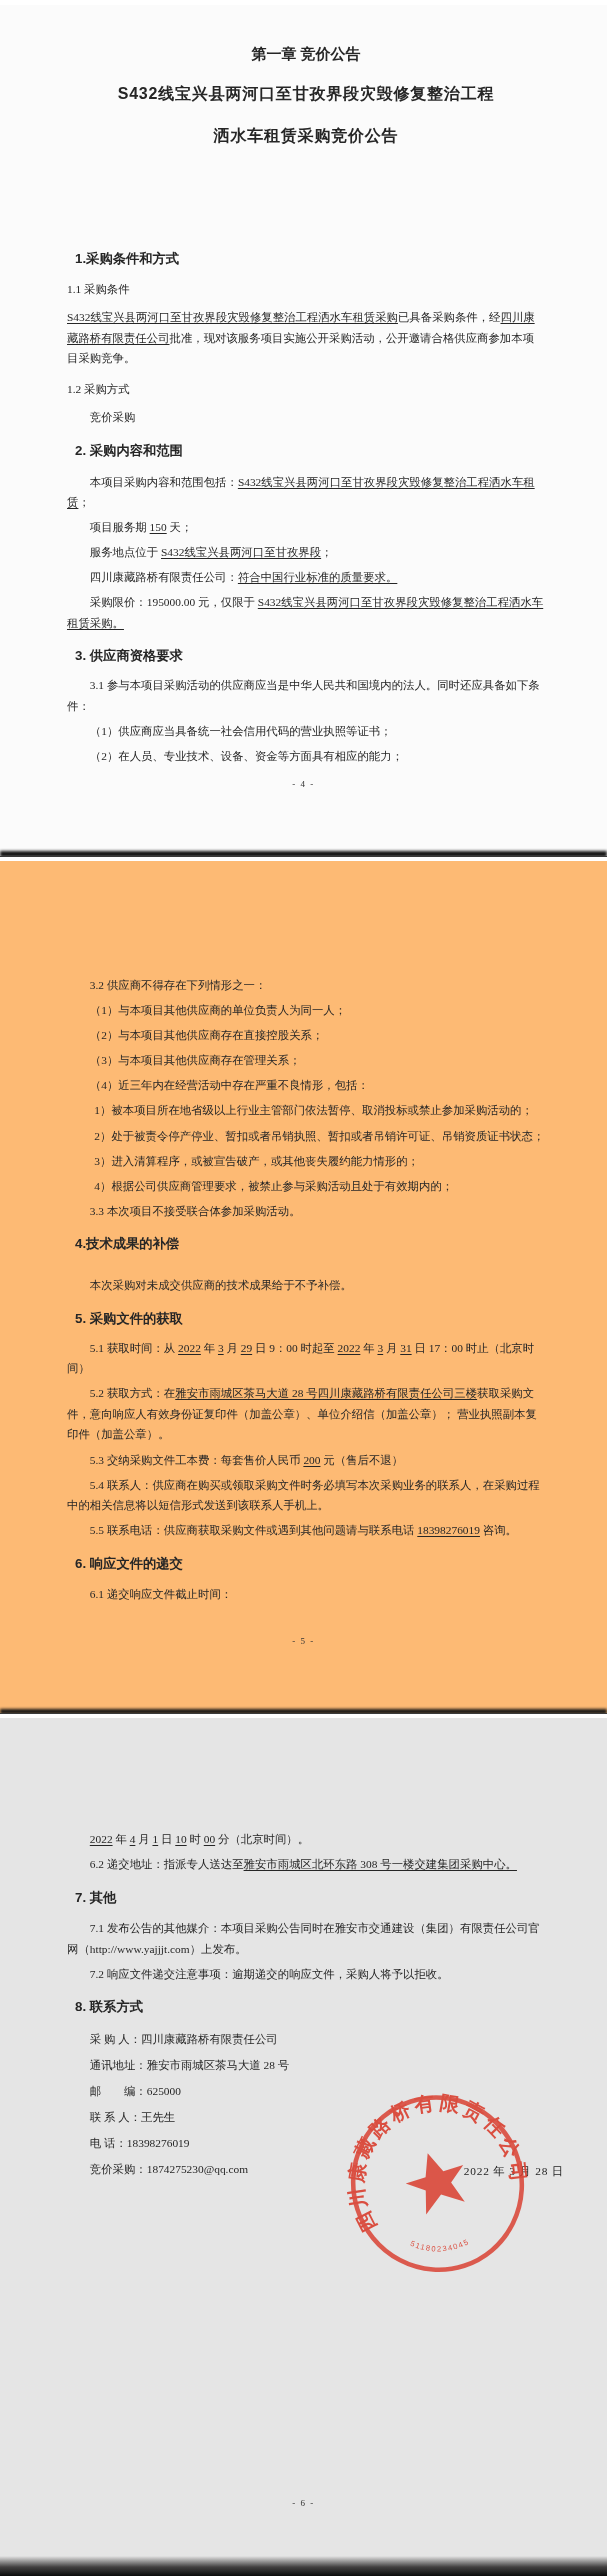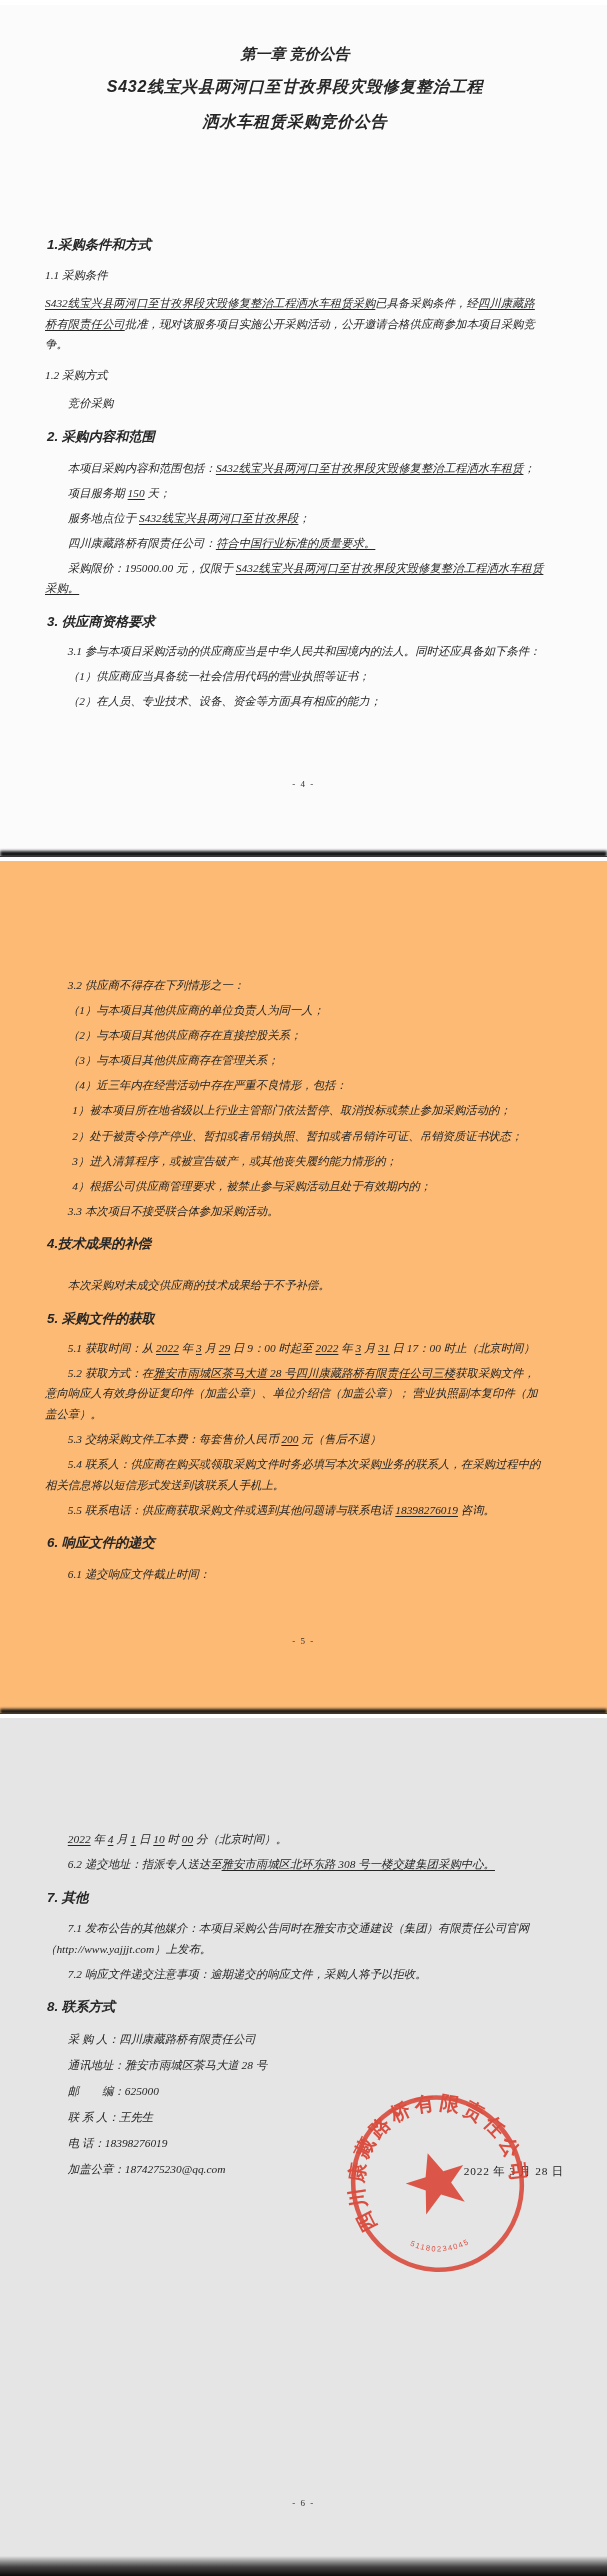--- a/index.html
+++ b/index.html
@@ -2,32 +2,32 @@
 <html style="font-size:12px"><head>
 <meta charset="utf-8">
 <style>
   html,body{margin:0;padding:0;background:#ffffff;}
   .doc{position:relative;width:607px;height:2576px;background:#ffffff;overflow:hidden;
        font-family:"Liberation Serif","DejaVu Serif",serif;color:#262626;}
   .page{position:absolute;left:0;width:607px;overflow:hidden;}
   .page1{top:4.6px;height:852px;background:#fbfbfb;}
   .page2{top:861px;height:853px;background:#fdba74;}
   .page3{top:1718px;height:858px;background:#e5e5e5;}
-  .inner{padding:0 62px 0 45px;font-style:italic;}
+  .inner{padding:0 62px 0 67px;}
   
   .edge{position:absolute;left:0;right:0;bottom:0;height:5.3px;background:#141414;filter:blur(1.8px);}
   .edge-thin{position:absolute;left:0;right:0;bottom:0;height:0.8px;background:#3a3a3a;}
   .band{position:absolute;left:0;right:0;bottom:0;height:20px;
         background:linear-gradient(to bottom, rgba(20,20,20,0) 0%, rgba(30,28,28,.82) 55%, #0b0b0b 100%);}
   .chapter{margin:0;text-align:center;font-family:"Liberation Sans","DejaVu Sans",sans-serif;
            font-weight:bold;font-size:15px;line-height:26px;}
-  .bigtitle{margin:5px;text-align:center;font-family:"Liberation Sans","DejaVu Sans",sans-serif;
+  .bigtitle{margin:12px;text-align:center;font-family:"Liberation Sans","DejaVu Sans",sans-serif;
             font-weight:bold;font-size:16px;line-height:30px;letter-spacing:0.8px;}
   .h2{font-family:"Liberation Sans","DejaVu Sans",sans-serif;font-weight:bold;
-      font-size:13.3px;line-height:21px;margin:12px 2px 6px;}
+      font-size:13.3px;line-height:21px;margin:12px 8px 6px;}
   .b{font-size:11.4px;line-height:20.5px;margin:0 0 4.6px;}
   .ind{text-indent:2em;}
   .sub{margin:10.6px 0 7.6px;}
   .u{text-decoration:underline;text-underline-offset:2.3px;text-decoration-thickness:0.8px;}
   .footer{position:absolute;left:0;right:0;bottom:68px;text-align:center;
           font-size:9px;color:#333;letter-spacing:1.5px;}
   .mt-title-gap{margin-top:97px;}
   .contact .b{margin-bottom:3px;line-height:23px;}
   .date{position:absolute;right:43px;top:446px;font-size:11.4px;color:#242424;letter-spacing:0.8px;}
   .seal{position:absolute;left:339px;top:373px;opacity:.88;}
@@ -109,21 +109,21 @@
       <p class="b ind" style="margin-top:10.6px;">7.1 发布公告的其他媒介：本项目采购公告同时在雅安市交通建设（集团）有限责任公司官网（http://www.yajjjt.com）上发布。</p>
       <p class="b ind">7.2 响应文件递交注意事项：逾期递交的响应文件，采购人将予以拒收。</p>
 
       <p class="h2">8. 联系方式</p>
       <div class="contact" style="margin-top:10.6px;">
         <p class="b ind"><span>采 购 人：</span><span>四川康藏路桥有限责任公司</span></p>
         <p class="b ind"><span>通讯地址：</span><span>雅安市雨城区茶马大道 28 号</span></p>
         <p class="b ind"><span>邮　　编：</span><span>625000</span></p>
         <p class="b ind"><span>联 系 人：</span><span>王先生</span></p>
         <p class="b ind"><span>电 话：</span><span>18398276019</span></p>
-        <p class="b ind"><span>加盖公章：</span><span>1874275230@qq.com</span></p>
+        <p class="b ind"><span>竞价采购：</span><span>1874275230@qq.com</span></p>
       </div>
     </div>
 
     <div class="date">2022 年 3 月 28 日</div>
 
     <svg class="seal" width="197" height="186" viewBox="-130 -122 260 245">
       <g transform="rotate(-18)">
         <ellipse rx="111" ry="114" fill="none" stroke="#d93a2a" stroke-width="6" opacity="0.92"></ellipse>
         <polygon points="0,-42 12.3,-13 39.9,-13 17.6,4 26.8,34 0,15.2 -26.8,34 -17.6,4 -39.9,-13 -12.3,-13" fill="#d93a2a" opacity="0.95"></polygon>
         <path id="sealTextArc" d="M -92,34 A 98,98 0 1 1 92,34" fill="none"></path>

